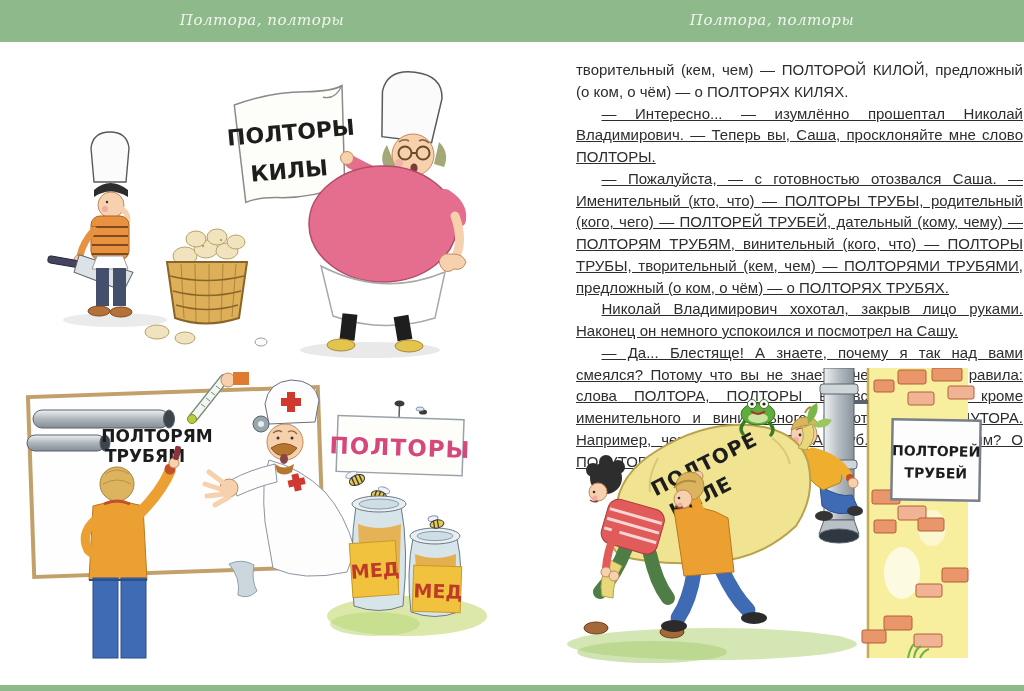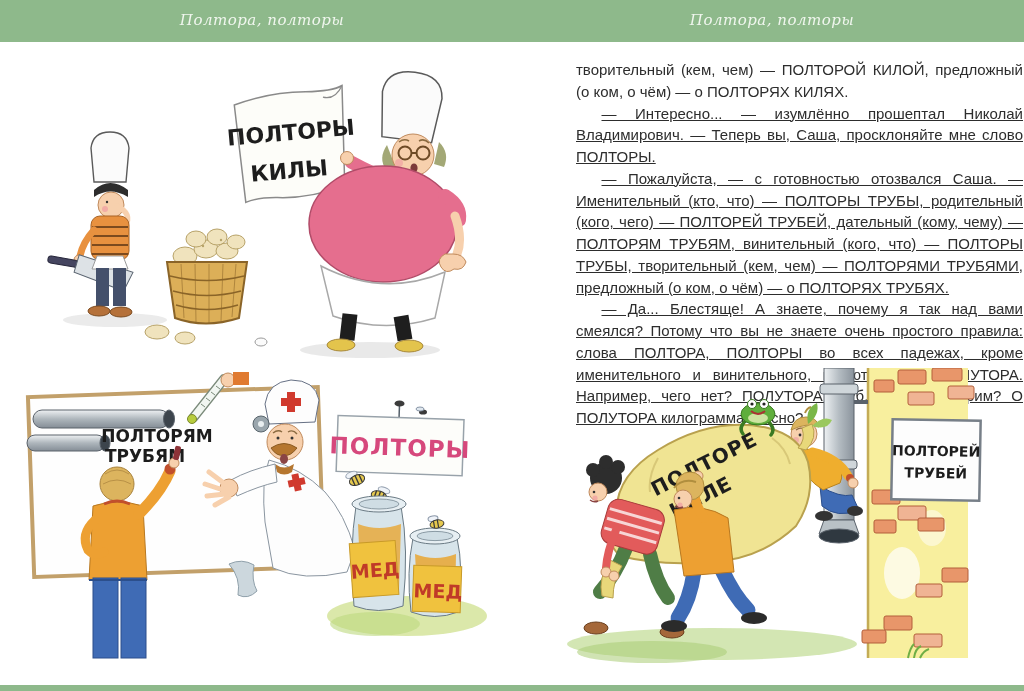--- a/index.html
+++ b/index.html
@@ -233,20 +233,21 @@
       <path d="M-3 -3.5 v7 M1 -4 v8" stroke="#3a3a3a" stroke-width="1.2"></path>
     </g>
     <g transform="translate(352,120) scale(0.8)"></g>
   </g>
 </svg>
 
 <div class="text-col">
   <p>творительный (кем, чем) — ПОЛТОРОЙ КИЛОЙ, предложный (о ком, о чём) — о ПОЛТОРЯХ КИЛЯХ.</p>
   <p class="indent">— Интересно... — изумлённо прошептал Николай Владимирович. — Теперь вы, Саша, просклоняйте мне слово ПОЛТОРЫ.</p>
   <p class="indent">— Пожалуйста, — с готовностью отозвался Саша. — Именительный (кто, что) — ПОЛТОРЫ ТРУБЫ, родительный (кого, чего) — ПОЛТОРЕЙ ТРУБЕЙ, дательный (кому, чему) — ПОЛТОРЯМ ТРУБЯМ, винительный (кого, что) — ПОЛТОРЫ ТРУБЫ, творительный (кем, чем) — ПОЛТОРЯМИ ТРУБЯМИ, предложный (о ком, о чём) — о ПОЛТОРЯХ ТРУБЯХ.</p>
+  <p class="indent">Николай Владимирович хохотал, закрыв лицо руками. Наконец он немного успокоился и посмотрел на Сашу.</p>
   <p class="indent">— Да... Блестяще! А знаете, почему я так над вами смеялся? Потому что вы не знаете очень простого правила: слова ПОЛТОРА, ПОЛТОРЫ во всех падежах, кроме именительного и винительного, имеют форму ПОЛУТОРА. Например, чего нет? ПОЛУТОРА труб. О чём говорим? О ПОЛУТОРА килограммах. Ясно?</p>
 </div>
 
 <svg id="scene-sack" class="scene" width="462" height="300" viewBox="0 0 462 300">
   <defs>
     <linearGradient id="pipeGrad3" x1="0" y1="0" x2="1" y2="0">
       <stop offset="0" stop-color="#eef1f3"></stop>
         <stop offset="0.5" stop-color="#b4bcc2"></stop>
         <stop offset="1" stop-color="#8a939c"></stop>
     </linearGradient>

